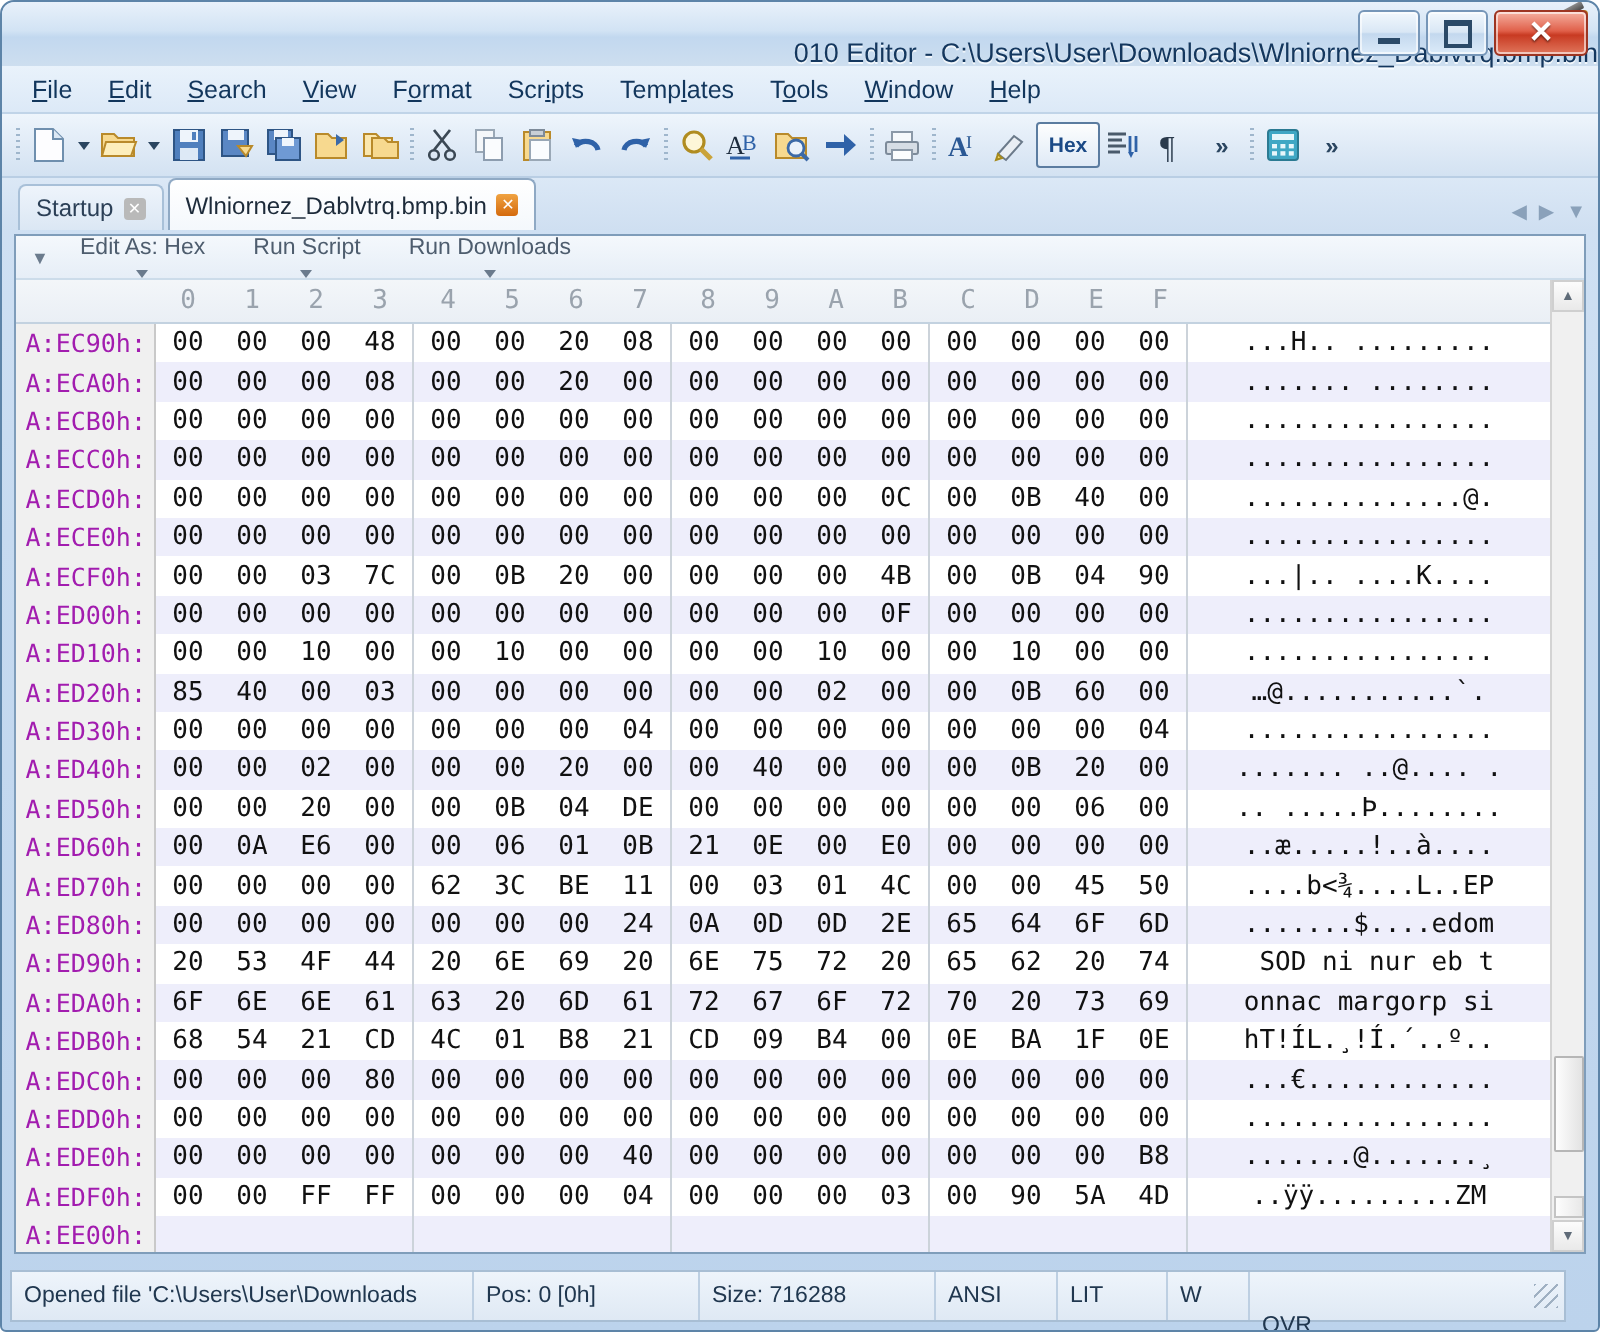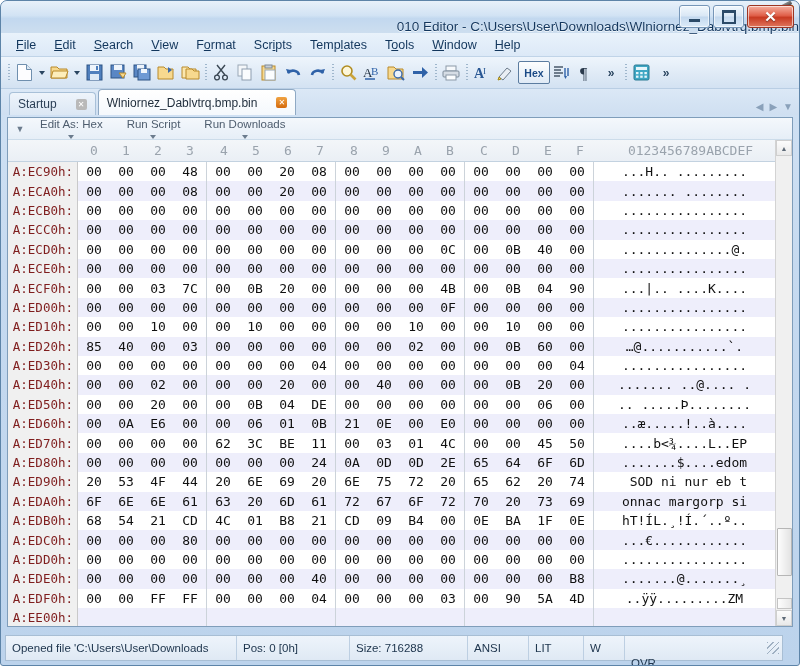--- a/index.html
+++ b/index.html
@@ -98,21 +98,21 @@
   }
   .chev{font-size:12px;color:#2a4560;font-weight:bold;letter-spacing:-2px;}
 
   
   #tabbar{
     height:26px;display:flex;align-items:flex-end;position:relative;
     padding-left:8px;
     background:linear-gradient(180deg,#dbe8f6 0%,#cfdff1 100%);
   }
   .tab{
-    height:22px;display:flex;align-items:center;gap:19px;
+    height:22px;display:flex;align-items:center;gap:5px;
     padding:0 8px;margin-right:2px;font-size:12px;
     border:1px solid #a8c0d8;border-bottom:none;border-radius:4px 4px 0 0;
     background:linear-gradient(180deg,#eef4fb,#dbe7f4);
     color:#2b3f56;
   }
   .tab.active{
     height:25px;font-weight:normal;color:#1d2b3a;
     background:linear-gradient(180deg,#ffffff,#f4f8fc);
     border-color:#8fa9c4;
   }
@@ -156,21 +156,21 @@
     width:32px;flex:0 0 auto;text-align:center;
   }
   .grp-sep{width:2px;flex:0 0 auto;}
   .mid-gap{width:10px;flex:0 0 auto;}
   .ascii-cell{flex:1 1 auto;text-align:center;letter-spacing:0px;}
 
   #rows{flex:1 1 auto;overflow:hidden;}
   .row{height:19.4px;display:flex;align-items:center;font-size:13px;}
   .row.alt .hexpart,.row.alt .asciipart{background:#eeeefb;}
   .row .addr{
-    width:70px;flex:0 0 auto;color:#7f1d1d;background:#f0f0f0;
+    width:70px;flex:0 0 auto;color:#a21caf;background:#f0f0f0;
     height:100%;display:flex;align-items:center;justify-content:flex-end;
     padding-right:4px;box-sizing:border-box;border-right:1px solid #c9c9c9;
     font-size:12.5px;
   }
   .hexpart{display:flex;align-items:center;height:100%;}
   .hb{width:32px;flex:0 0 auto;text-align:center;color:#111111;}
   .vsep{width:1px;height:100%;background:#ccd3da;flex:0 0 auto;}
   .asciipart{
     flex:1 1 auto;height:100%;display:flex;align-items:center;justify-content:center;
     color:#111;border-left:1px solid #ccd3da;
@@ -485,21 +485,20 @@
             <div class="hex-cell">8</div>
             <div class="hex-cell">9</div>
             <div class="hex-cell">A</div>
             <div class="hex-cell">B</div>
             <div class="grp-sep"></div>
             <div class="hex-cell">C</div>
             <div class="hex-cell">D</div>
             <div class="hex-cell">E</div>
             <div class="hex-cell">F</div>
             <div class="mid-gap"></div>
-            <div class="ascii-cell">0123456789ABCDEF</div>
           </div>
         <div id="rows">
             <div class="row mono">
               <div class="addr">A:EC90h:</div>
               <div class="hexpart">
                 <div class="hb">00</div>
                 <div class="hb">00</div>
                 <div class="hb">00</div>
                 <div class="hb">48</div>
                 <div class="vsep"></div>

